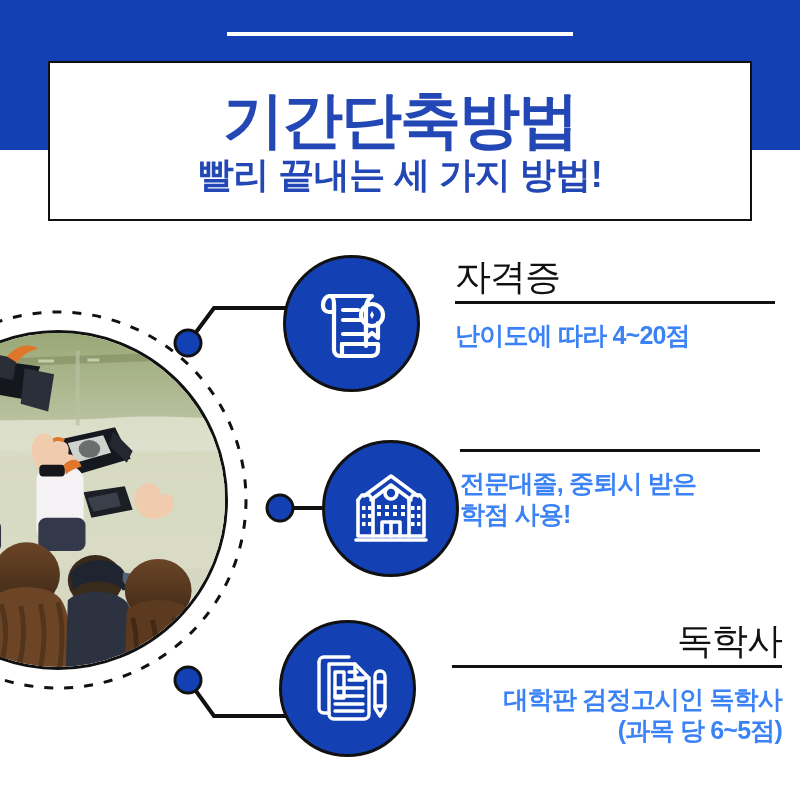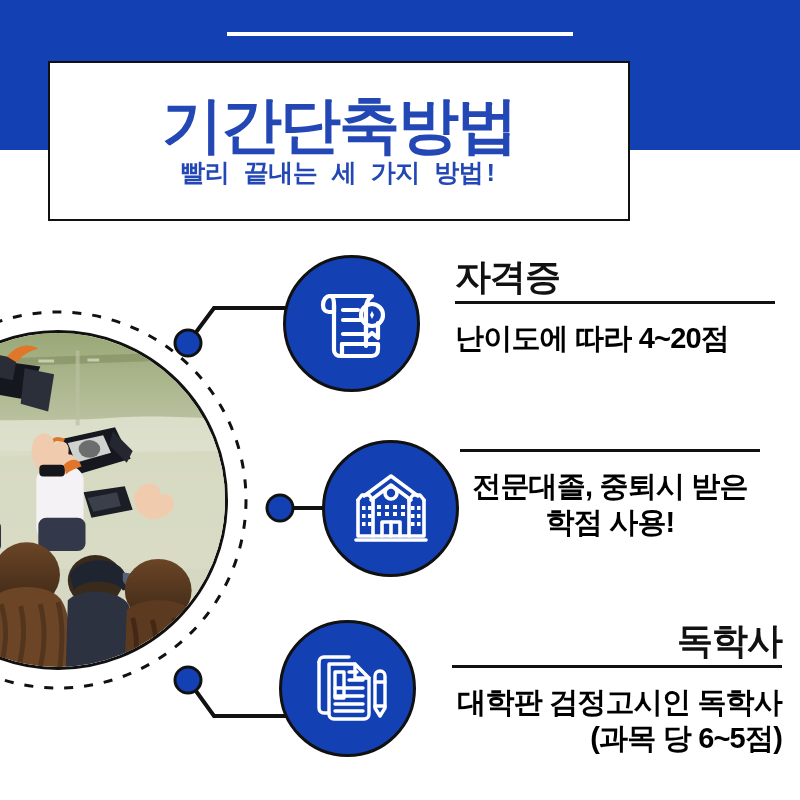--- a/index.html
+++ b/index.html
@@ -15,35 +15,35 @@
   
   .header-band{
     position:absolute;left:0;top:0;width:800px;height:150px;
     background:#1340b3;
   }
   .header-rule{
     position:absolute;left:227px;top:32px;width:346px;height:4px;
     background:#ffffff;
   }
   .title-box{
-    position:absolute;left:48px;top:61px;width:582px;height:160px;
+    position:absolute;left:48px;top:61px;width:704px;height:160px;
     background:#ffffff;border:2px solid #111111;
     box-sizing:border-box;
     display:flex;flex-direction:column;align-items:center;justify-content:center;
   }
   .title-main{
     color:#2347b5;
     font-size:61px;font-weight:bold;letter-spacing:-2px;
     line-height:1.0;margin:0 0 6px 0;
     white-space:nowrap;
   }
   .title-sub{
     color:#2347b5;
-    font-size:25px;font-weight:bold;letter-spacing:-0.5px;
-    line-height:1.0;margin:0;white-space:nowrap;font-family:Liberation Mono, monospace;
+    font-size:36px;font-weight:bold;letter-spacing:-0.5px;
+    line-height:1.0;margin:0;white-space:nowrap;
   }
 
   
   .photo-wrap{
     position:absolute;left:-112px;top:330px;width:340px;height:340px;
     border-radius:50%;overflow:hidden;
     border:3px solid #111;
     box-sizing:border-box;
   }
   .photo-svg{display:block;width:100%;height:100%;}
@@ -63,26 +63,26 @@
   .icon-circle{
     position:absolute;border-radius:50%;
     background:#1340b3;border:3px solid #111;
     box-sizing:border-box;
     display:flex;align-items:center;justify-content:center;
   }
   .icon-circle svg{display:block;}
 
   .row-text{position:absolute;}
   .row-head{
-    color:#111111;font-size:36px;font-weight:bold;letter-spacing:-1px;
+    color:#111111;font-size:36px;font-weight:normal;letter-spacing:-1px;
     line-height:1.05;margin:0;white-space:nowrap;
   }
   .row-rule{height:3px;background:#111111;margin:5px 0 0 0;}
   .row-body{
-    color:#000000;font-size:29px;font-weight:bold;letter-spacing:-0.8px;
+    color:#3b82f6;font-size:25px;font-weight:bold;letter-spacing:-0.8px;
     line-height:1.25;margin:16px 0 0 0;white-space:pre-line;
   }
   .align-right{text-align:right;}
 </style>
 </head>
 <body>
 
 <div id="root">
 
   <div class="header-band"></div>
@@ -281,21 +281,21 @@
             <rect x="63" y="48" width="3.5" height="4"></rect>
               <rect x="69" y="48" width="3.5" height="4"></rect>
             <rect x="63" y="56" width="3.5" height="4"></rect>
               <rect x="69" y="56" width="3.5" height="4"></rect>
           </g>
         </svg>
       </span>
     </div>
     <div class="row-text align-right" style="left:460px;top:444px;width:300px;">
       <div class="row-rule"></div>
-      <div class="row-body align-right" style="text-align:center;">전문대졸, 중퇴시 받은
+      <div class="row-body align-right" style="text-align:left;">전문대졸, 중퇴시 받은
 학점 사용!</div>
     </div>
   </div>
 
   <div class="row">
     <div class="icon-circle" style="left:279px;top:620px;width:137px;height:137px;">
       <span>
         <svg width="86" height="86" viewBox="0 0 86 86" xmlns="http://www.w3.org/2000/svg" fill="none" stroke="#ffffff" stroke-width="3.4" stroke-linecap="round" stroke-linejoin="round">
 
           <path d="M14,16 C14,13 16,11 19,11 L44,11"></path>

